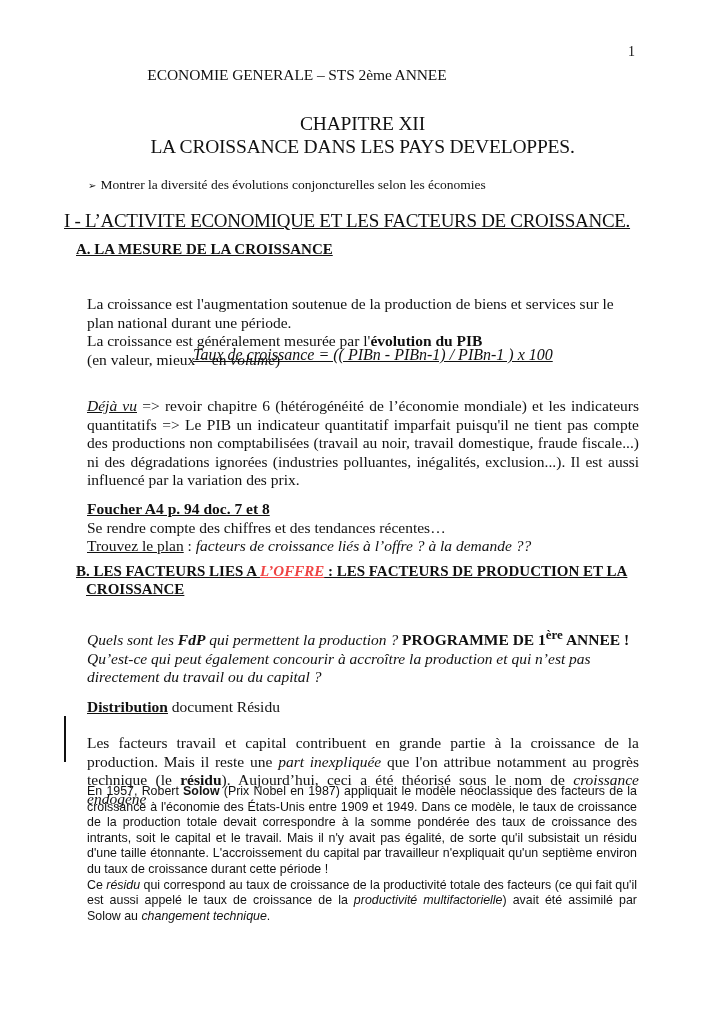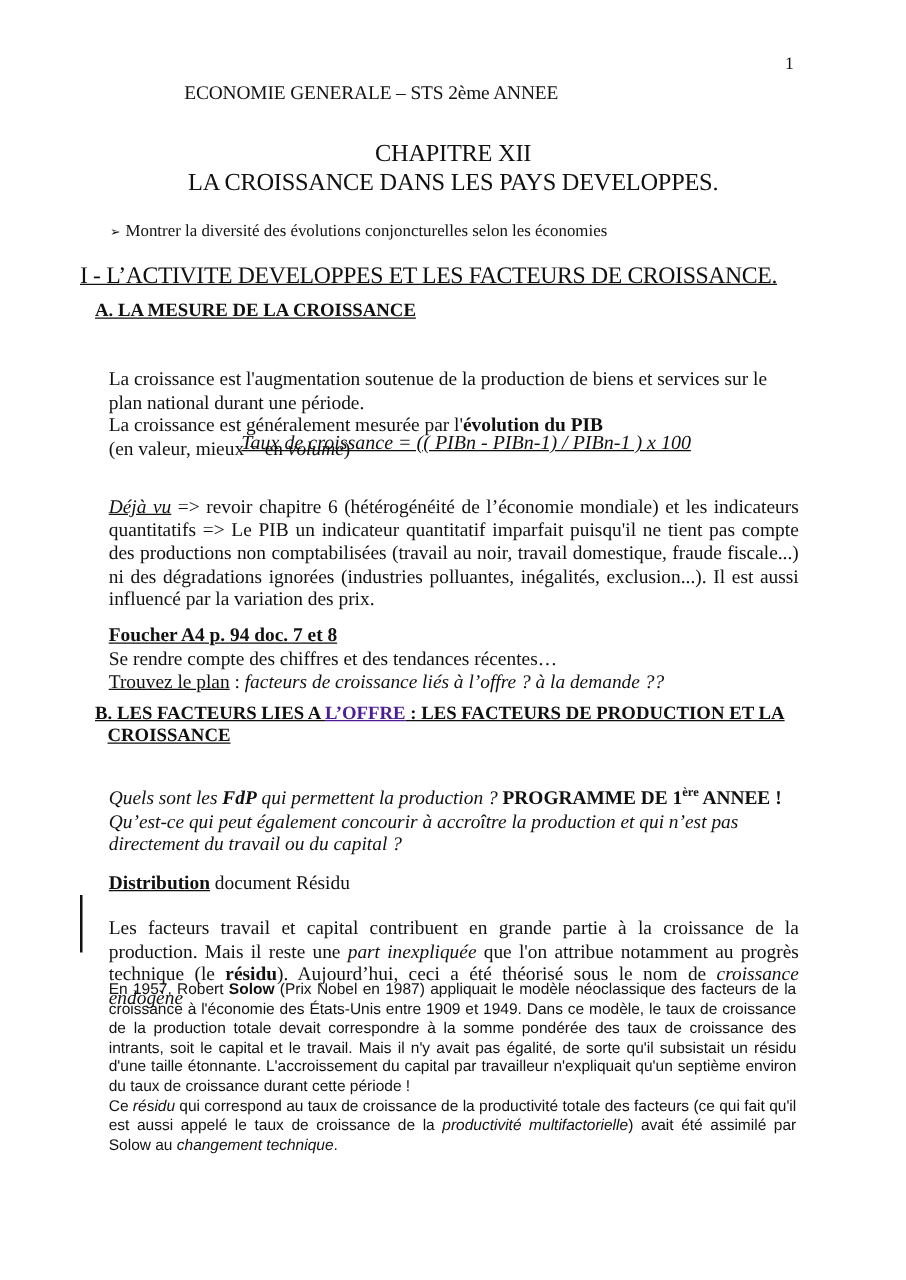--- a/index.html
+++ b/index.html
@@ -47,47 +47,47 @@
 
 <div class="abs chapter">
   <div>CHAPITRE XII</div>
   <div>LA CROISSANCE DANS LES PAYS DEVELOPPES.</div>
 </div>
 
 <div class="abs objective">
   <span class="bullet">➢</span><span>Montrer la diversité des évolutions conjoncturelles selon les économies</span>
 </div>
 
-<div class="abs part-heading">I - L’ACTIVITE DEVELOPPES ET LES FACTEURS DE CROISSANCE.</div>
+<div class="abs part-heading">I - L’ACTIVITE ECONOMIQUE ET LES FACTEURS DE CROISSANCE.</div>
 
 <div class="abs sec-heading secA">A. LA MESURE DE LA CROISSANCE</div>
 
 <div class="abs para p1">
   <div>La croissance est l'augmentation soutenue de la production de biens et services sur le plan national durant une période.</div>
   <div><span>La croissance est généralement mesurée par l'</span><b>évolution du PIB</b></div>
   <div><span>(en valeur, mieux = en </span><i>volume</i><span>)</span></div>
 </div>
 
 <div class="abs formula">Taux de croissance = (( PIBn - PIBn-1) / PIBn-1  ) x  100</div>
 
 <div class="abs para justify p2"><i class="u">Déjà vu</i><span> =&gt; revoir chapitre 6 (hétérogénéité de l’économie mondiale) et les indicateurs quantitatifs =&gt; Le PIB un indicateur quantitatif imparfait puisqu'il ne tient pas compte des productions non comptabilisées (travail au noir, travail domestique, fraude fiscale...) ni des dégradations ignorées (industries polluantes, inégalités, exclusion...). Il est aussi influencé par la variation des prix.</span></div>
 
 <div class="abs para p3">
   <div class="ref">Foucher A4 p. 94 doc. 7 et 8</div>
   <div>Se rendre compte des chiffres et des tendances récentes…</div>
   <div><span class="u">Trouvez le plan</span><span> : </span><i>facteurs de croissance liés à l’offre ? à la demande ??</i></div>
 </div>
 
 <div class="abs secB">
-  <span class="uline">B. LES FACTEURS LIES A </span><span class="link" style="color: #4c1d95;">L’OFFRE</span><span class="uline"> : LES FACTEURS DE PRODUCTION ET LA</span>
+  <span class="uline">B. LES FACTEURS LIES A </span><span class="link" style="color: #ef4444; font-style: italic;">L’OFFRE</span><span class="uline"> : LES FACTEURS DE PRODUCTION ET LA</span>
   <span class="line2"><span class="uline">CROISSANCE</span></span>
 </div>
 
 <div class="abs para q">
-  <div><span>Quels sont les </span><b>FdP</b><span> qui permettent la production ? </span><span class="prog"><span>PROGRAMME DE 1</span><sup style="font-size:10px">ère</sup><span> ANNEE !</span></span></div>
+  <div><span>Quels sont les </span><b>FdP</b><span> qui permettent la production ? </span><span class="prog"><span>PROGRAMME DE 1</span><sup style="font-size:13px">ère</sup><span> ANNEE !</span></span></div>
   <div>Qu’est-ce qui peut également concourir à accroître la production et qui n’est pas directement du travail ou du capital ?</div>
 </div>
 
 <div class="abs para distrib"><b>Distribution</b><span> document Résidu</span></div>
 
 <div class="abs change-bar"></div>
 
 <div class="abs para justify p4"><span>Les facteurs travail et capital contribuent en grande partie à la croissance de la production. Mais il reste une </span><i>part inexpliquée</i><span> que l'on attribue notamment au progrès technique (le </span><b>résidu</b><span>). Aujourd’hui, ceci a été théorisé sous le nom de </span><i>croissance endogène</i></div>
 
 <div class="abs solow">

